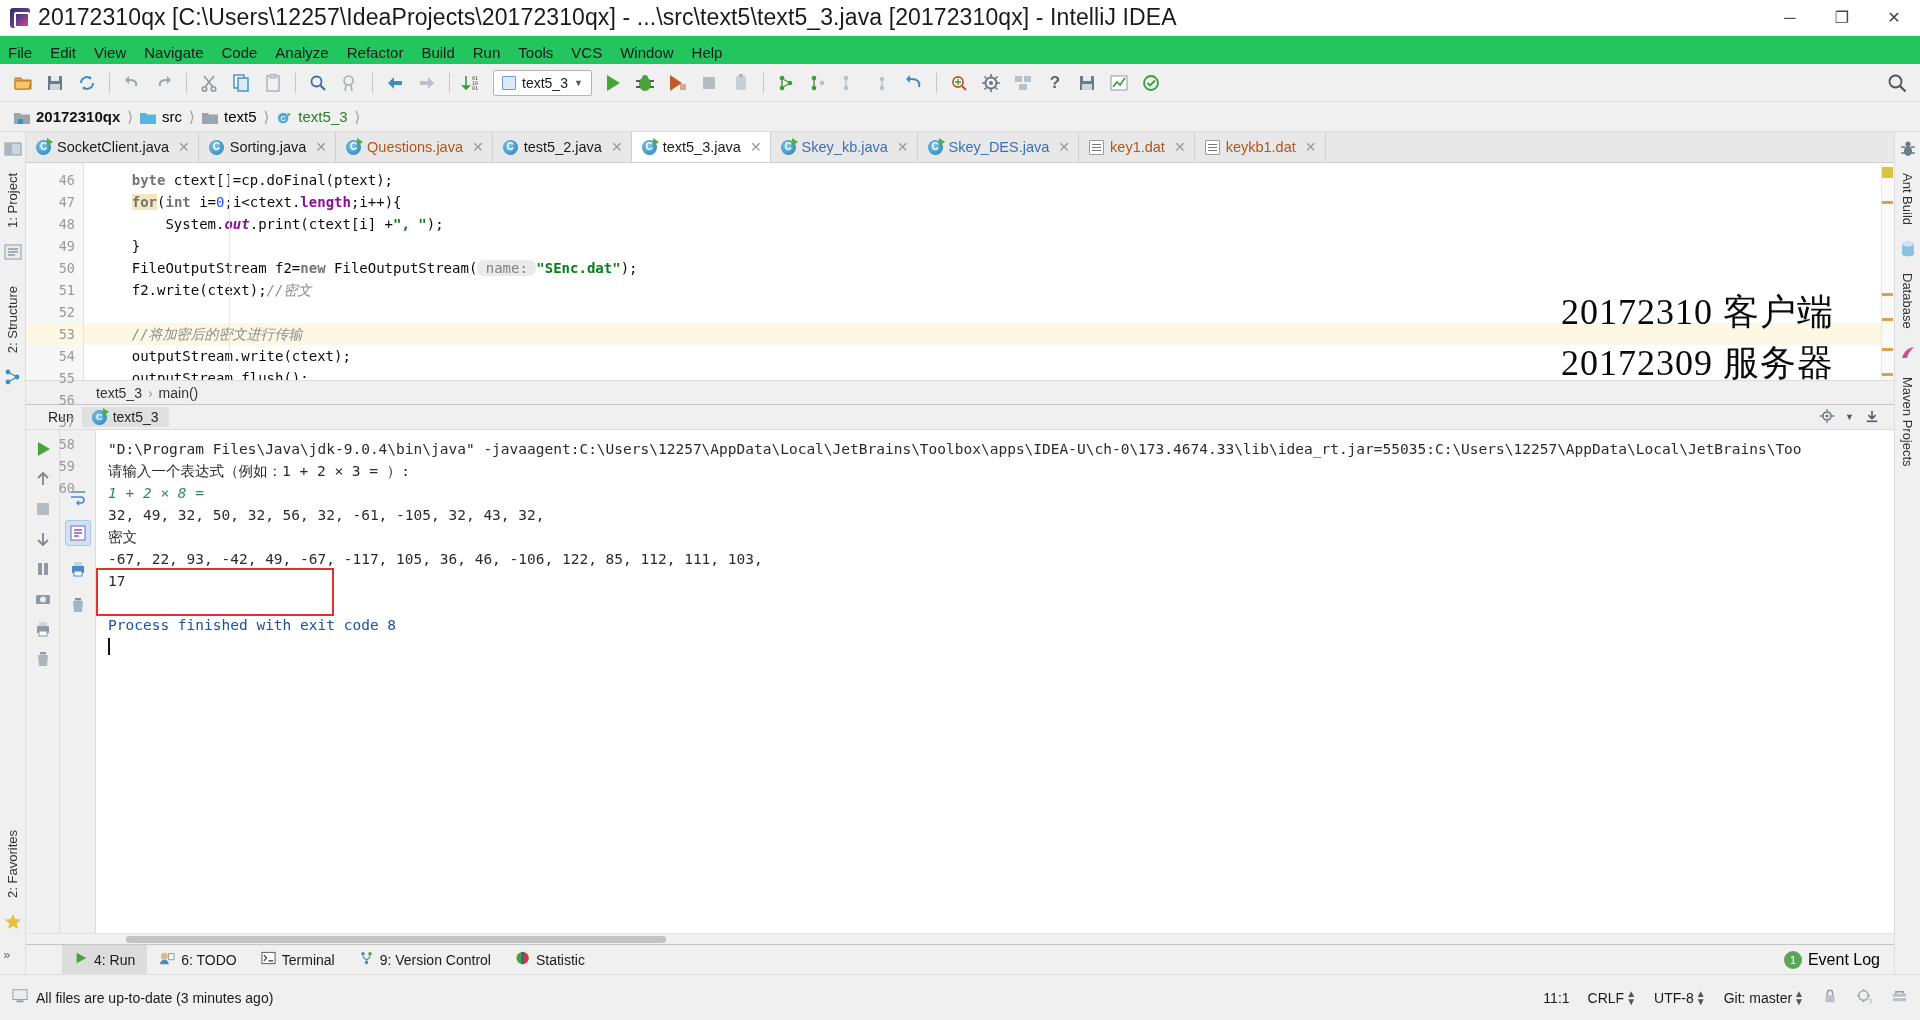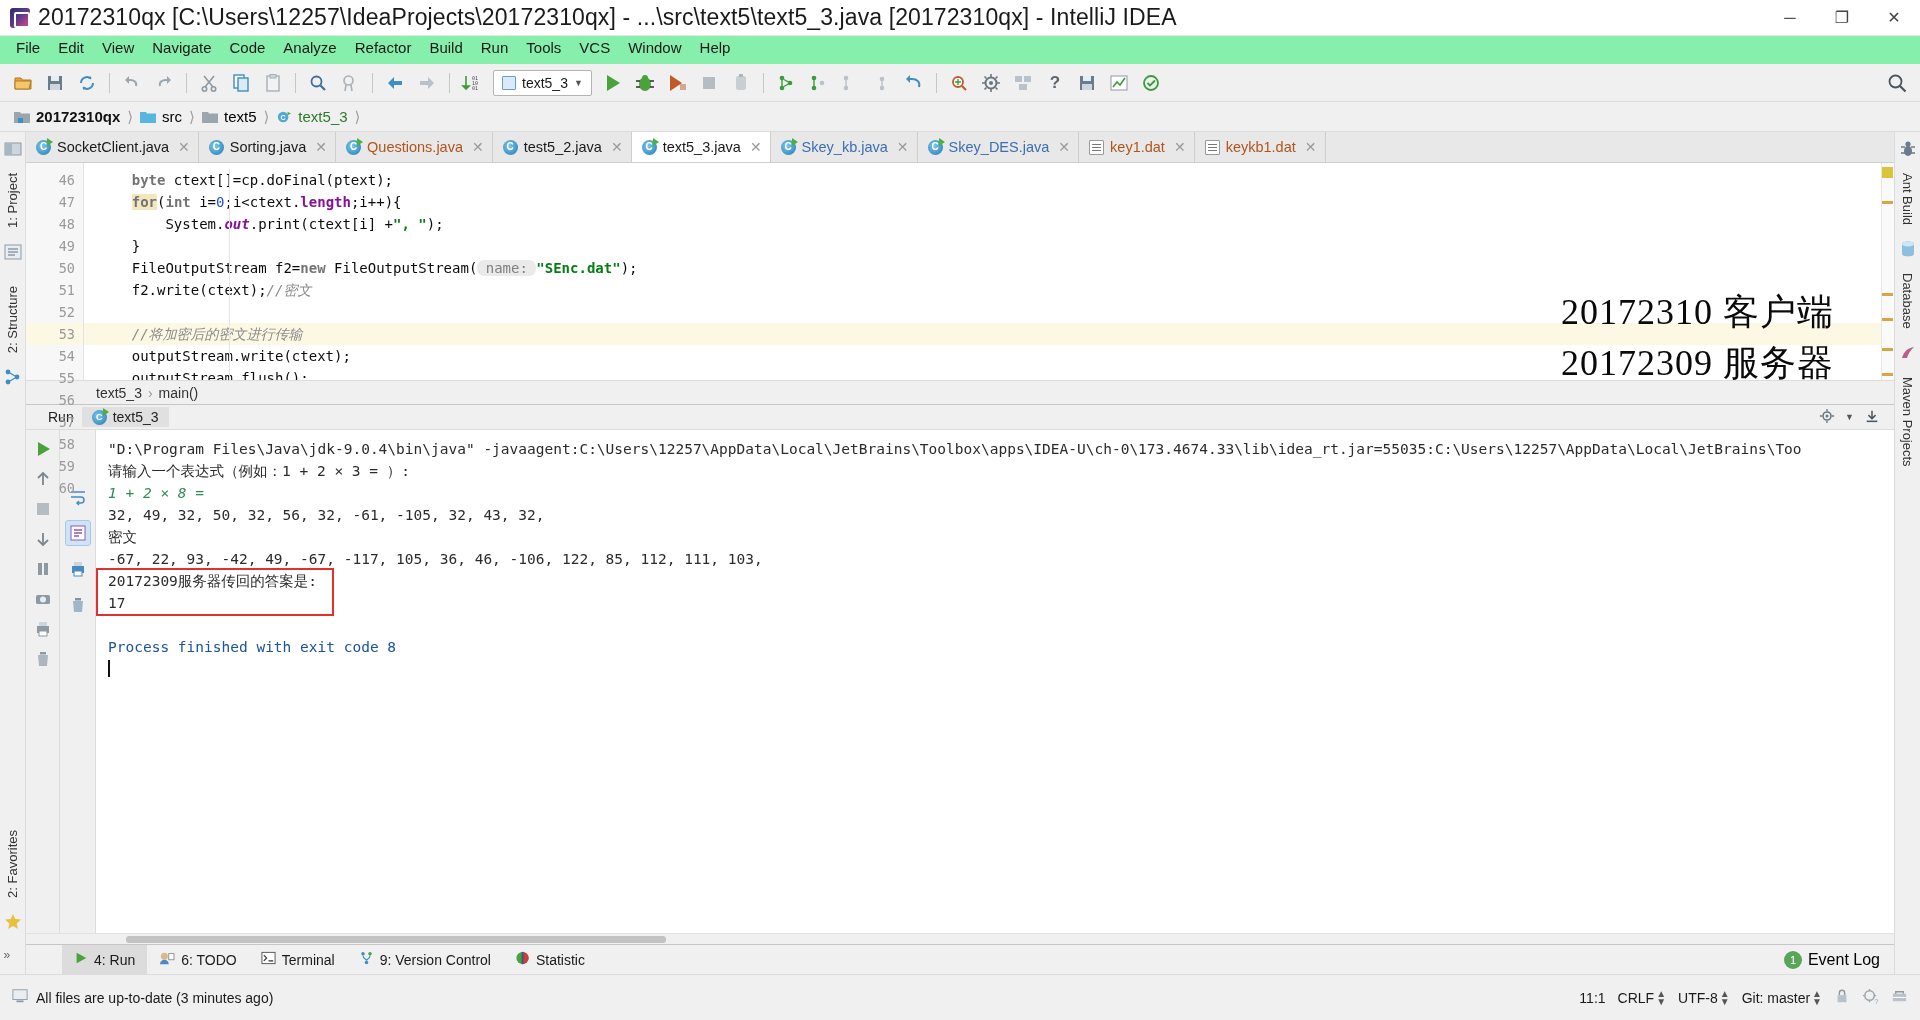--- a/index.html
+++ b/index.html
@@ -39,22 +39,22 @@
     letter-spacing: 0.1px;
   }
   .win-controls { margin-left: auto; display: flex; align-items: center; height: 36px;}
   .win-btn {
     width: 52px; height: 36px; display: flex; align-items: center; justify-content: center;
     color: #444; font-size: 16px;
   }
 
   
   .menubar {
-    height: 28px; min-height: 28px; background: #86efac;
-    display: flex; align-items: flex-start; padding-left: 8px; gap: 2px;
+    height: 28px; min-height: 28px; background: #22c55e;
+    display: flex; align-items: flex-end; padding-left: 0; gap: 2px;
   }
   .menu-item {
     font-size: 15px; color: #1a1a1a; padding: 3px 8px; white-space: nowrap;
   }
 
   
   .toolbar {
     height: 38px; min-height: 38px; background: #f0f0f0;
     display: flex; align-items: center; padding: 0 8px; gap: 2px;
     border-bottom: 1px solid #dcdcdc;
@@ -74,21 +74,21 @@
     width: 14px; height: 14px; border: 1.6px solid #6b9bd2; background:#dce9f7; border-radius:1px;
   }
   .search-right { margin-left: auto; display:flex; align-items:center; }
 
   
   .navbar {
     height: 30px; min-height: 30px; background: #f0f0f0;
     display: flex; align-items: center; padding-left: 10px;
     border-bottom: 1px solid #dcdcdc;
   }
-  .crumb { display: flex; align-items: center; font-size: 15px; padding: 0 4px; }
+  .crumb { display: flex; align-items: flex-end; font-size: 15px; padding: 0 4px; }
   .crumb .cicon { width: 16px; height: 14px; margin-right: 6px; flex:none; }
   .crumb-sep { color: #a0a0a0; font-size: 15px; margin: 0 3px; }
   .crumb.project { font-weight: bold; color: #111; }
   .crumb.cls { color: #2c7a2c; }
 
   
   .body-row { flex: 1; display: flex; min-height: 0; }
 
   .vstrip {
     width: 26px; min-width: 26px; background: #f0f0f0;
@@ -248,21 +248,21 @@
     width: 18px; height: 18px; border-radius: 50%; background: #5aa55a; color: #fff;
     font-size: 11px; display: flex; align-items: center; justify-content: center;
   }
 
   
   .statusbar {
     height: 46px; min-height: 30px; background: #f0f0f0;
     display: flex; align-items: center; padding: 0 12px; gap: 8px;
     border-top: 1px solid #dcdcdc; font-size: 14px; color: #1a1a1a;
   }
-  .sb-right { margin-left: auto; display: flex; align-items: center; gap: 12px; }
+  .sb-right { margin-left: auto; display: flex; align-items: center; gap: 18px; }
   .sb-item { display: flex; align-items: center; gap: 2px; white-space: nowrap; }
   .sb-arrows { font-size: 10px; line-height: 8px; display:flex; flex-direction:column; color:#555; }
 </style>
 </head>
 <body>
 
 <div id="app">
 
   <div class="titlebar">
     <div class="app-icon"></div>
@@ -785,21 +785,20 @@
           </div>
 
           <div class="console" id="console">
             <div class="hilite-box" style="left: 0px; top: 138px; width: 238px; height: 48px;"></div>
           <div class="coline gray">"D:\Program Files\Java\jdk-9.0.4\bin\java" -javaagent:C:\Users\12257\AppData\Local\JetBrains\Toolbox\apps\IDEA-U\ch-0\173.4674.33\lib\idea_rt.jar=55035:C:\Users\12257\AppData\Local\JetBrains\Too</div>
               <div class="coline gray">请输入一个表达式（例如：1 + 2 × 3 = ）:</div>
               <div class="coline green">1 + 2 × 8 =</div>
               <div class="coline gray">32, 49, 32, 50, 32, 56, 32, -61, -105, 32, 43, 32,</div>
               <div class="coline gray">密文</div>
               <div class="coline gray">-67, 22, 93, -42, 49, -67, -117, 105, 36, 46, -106, 122, 85, 112, 111, 103,</div>
-              <div class="coline gray">20172309服务器传回的答案是:</div>
               <div class="coline gray">17</div>
               <div class="coline gray">&nbsp;</div>
               <div class="coline blue">Process finished with exit code 8</div>
               <div class="coline"><span class="console-caret"></span></div>
             </div>
         </div>
 
         <div class="hscroll">
           <div class="thumb"></div>
         </div>

